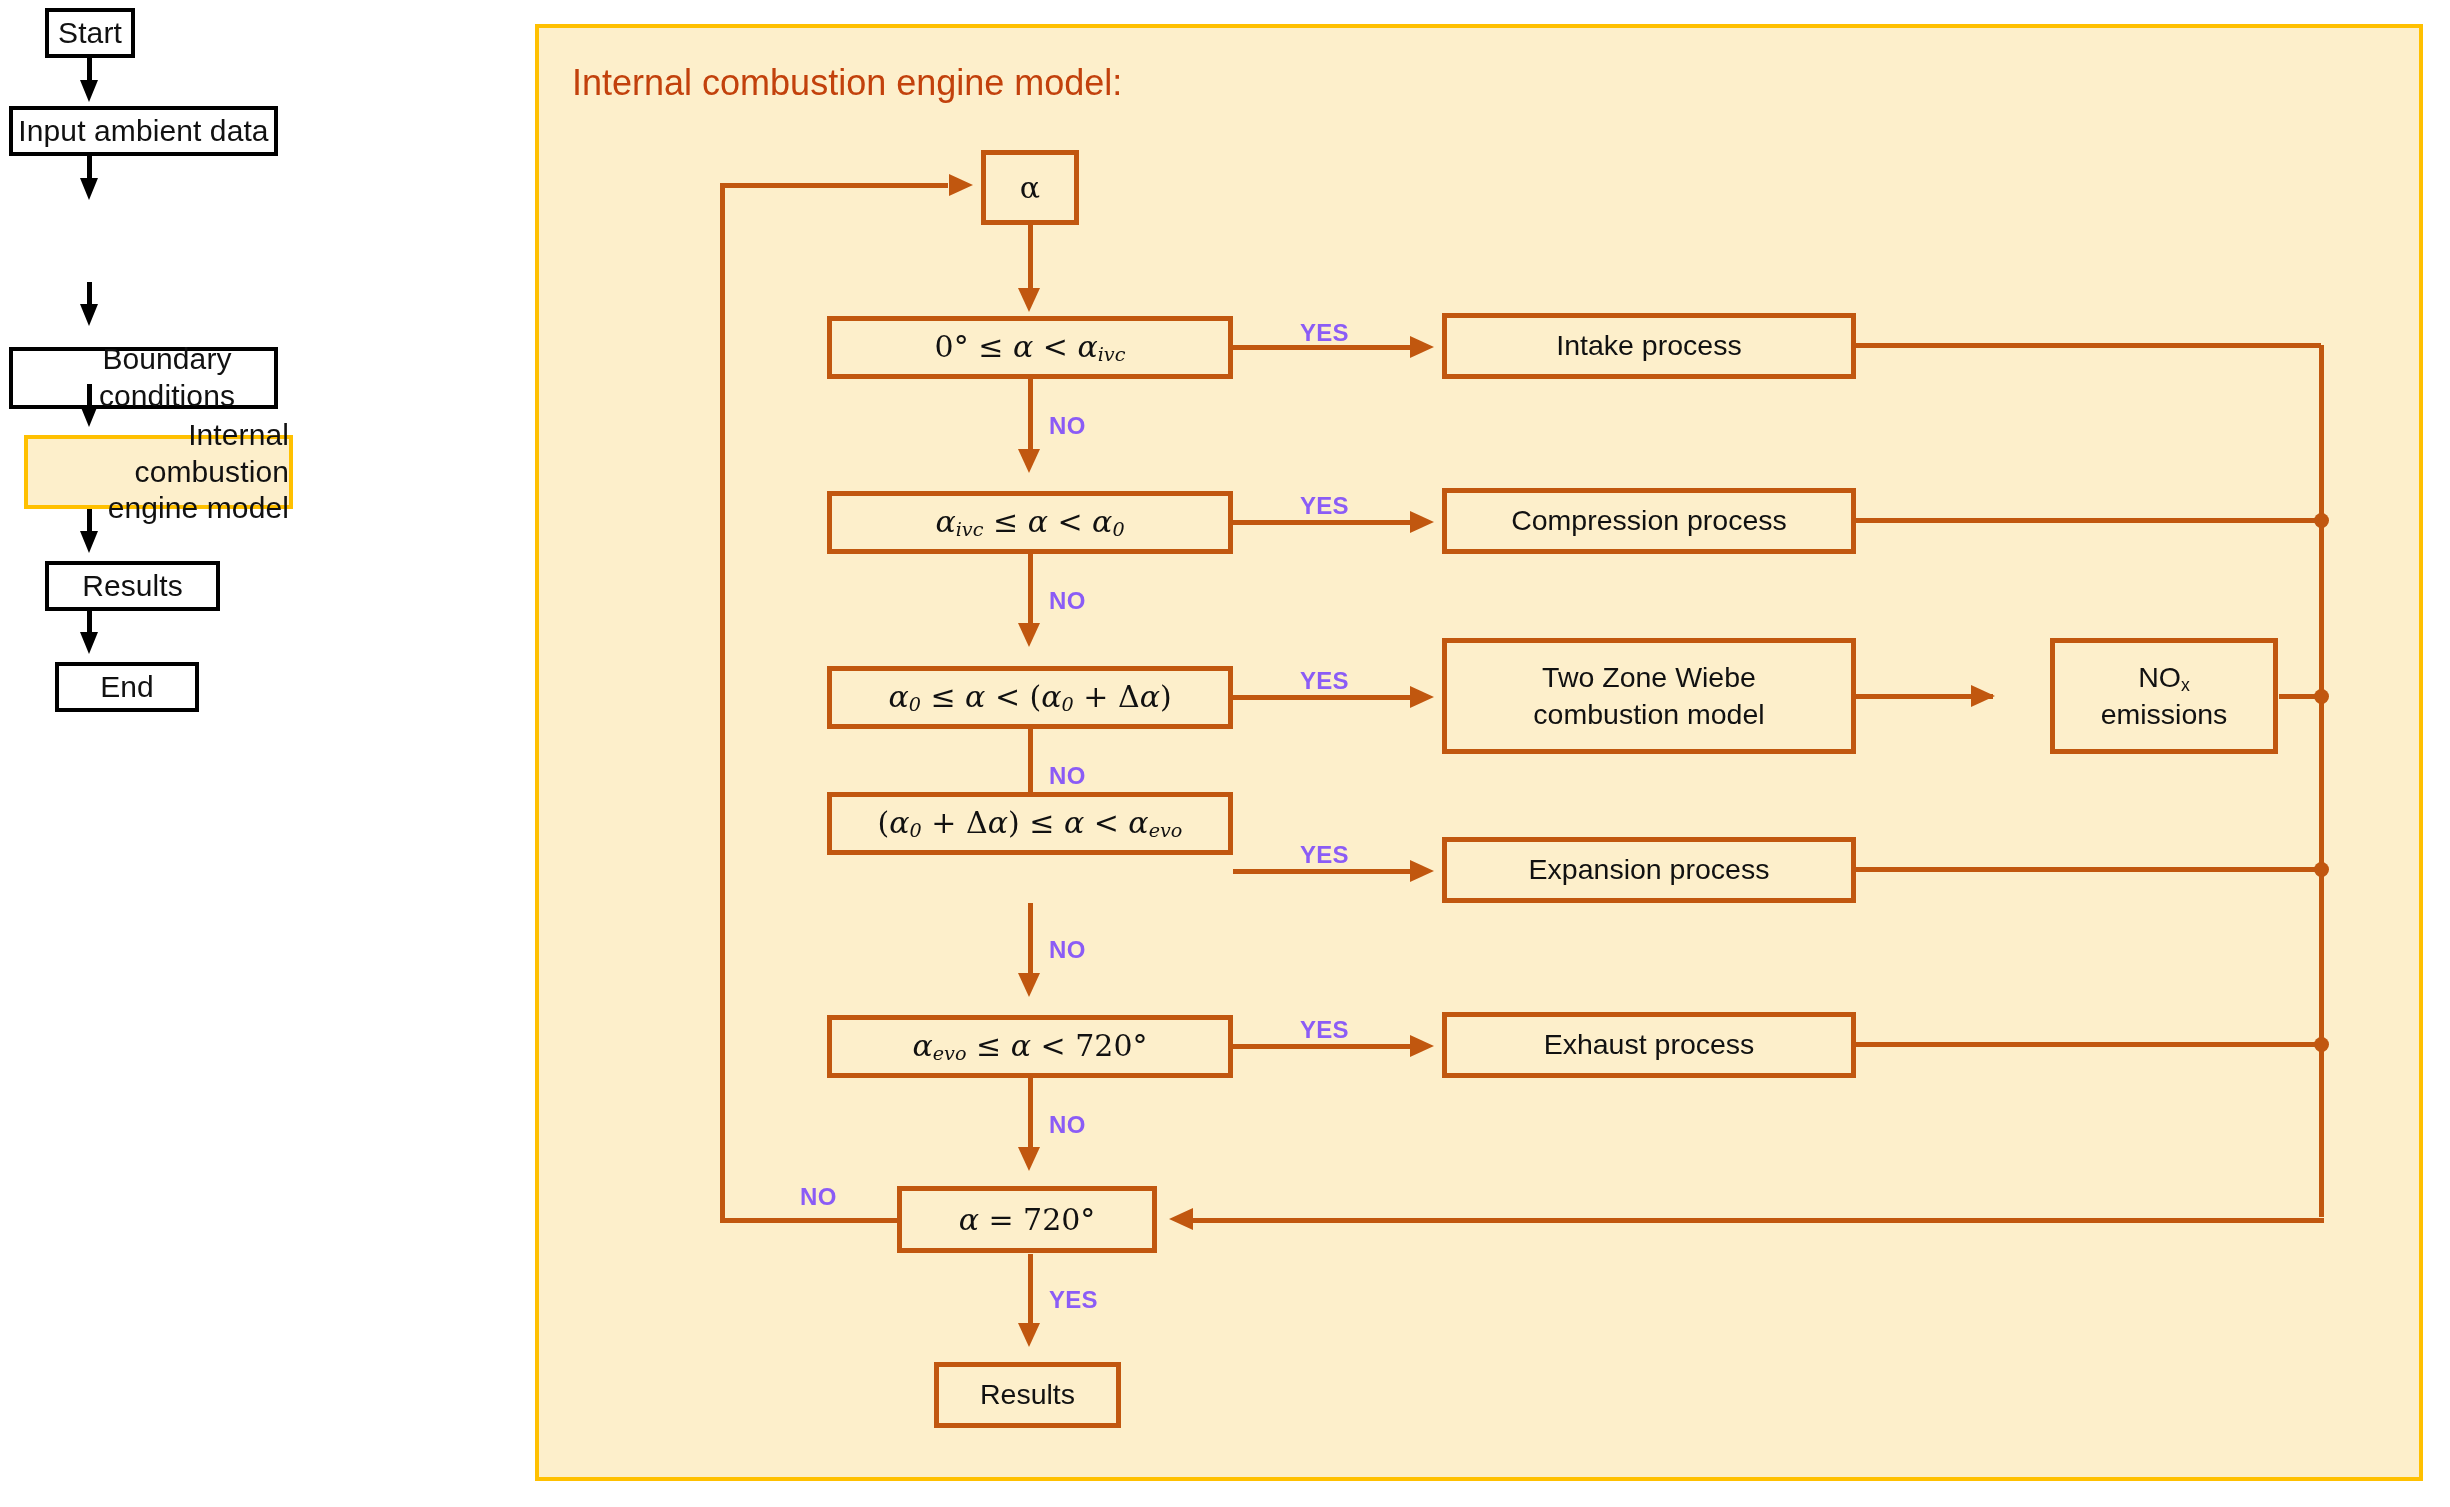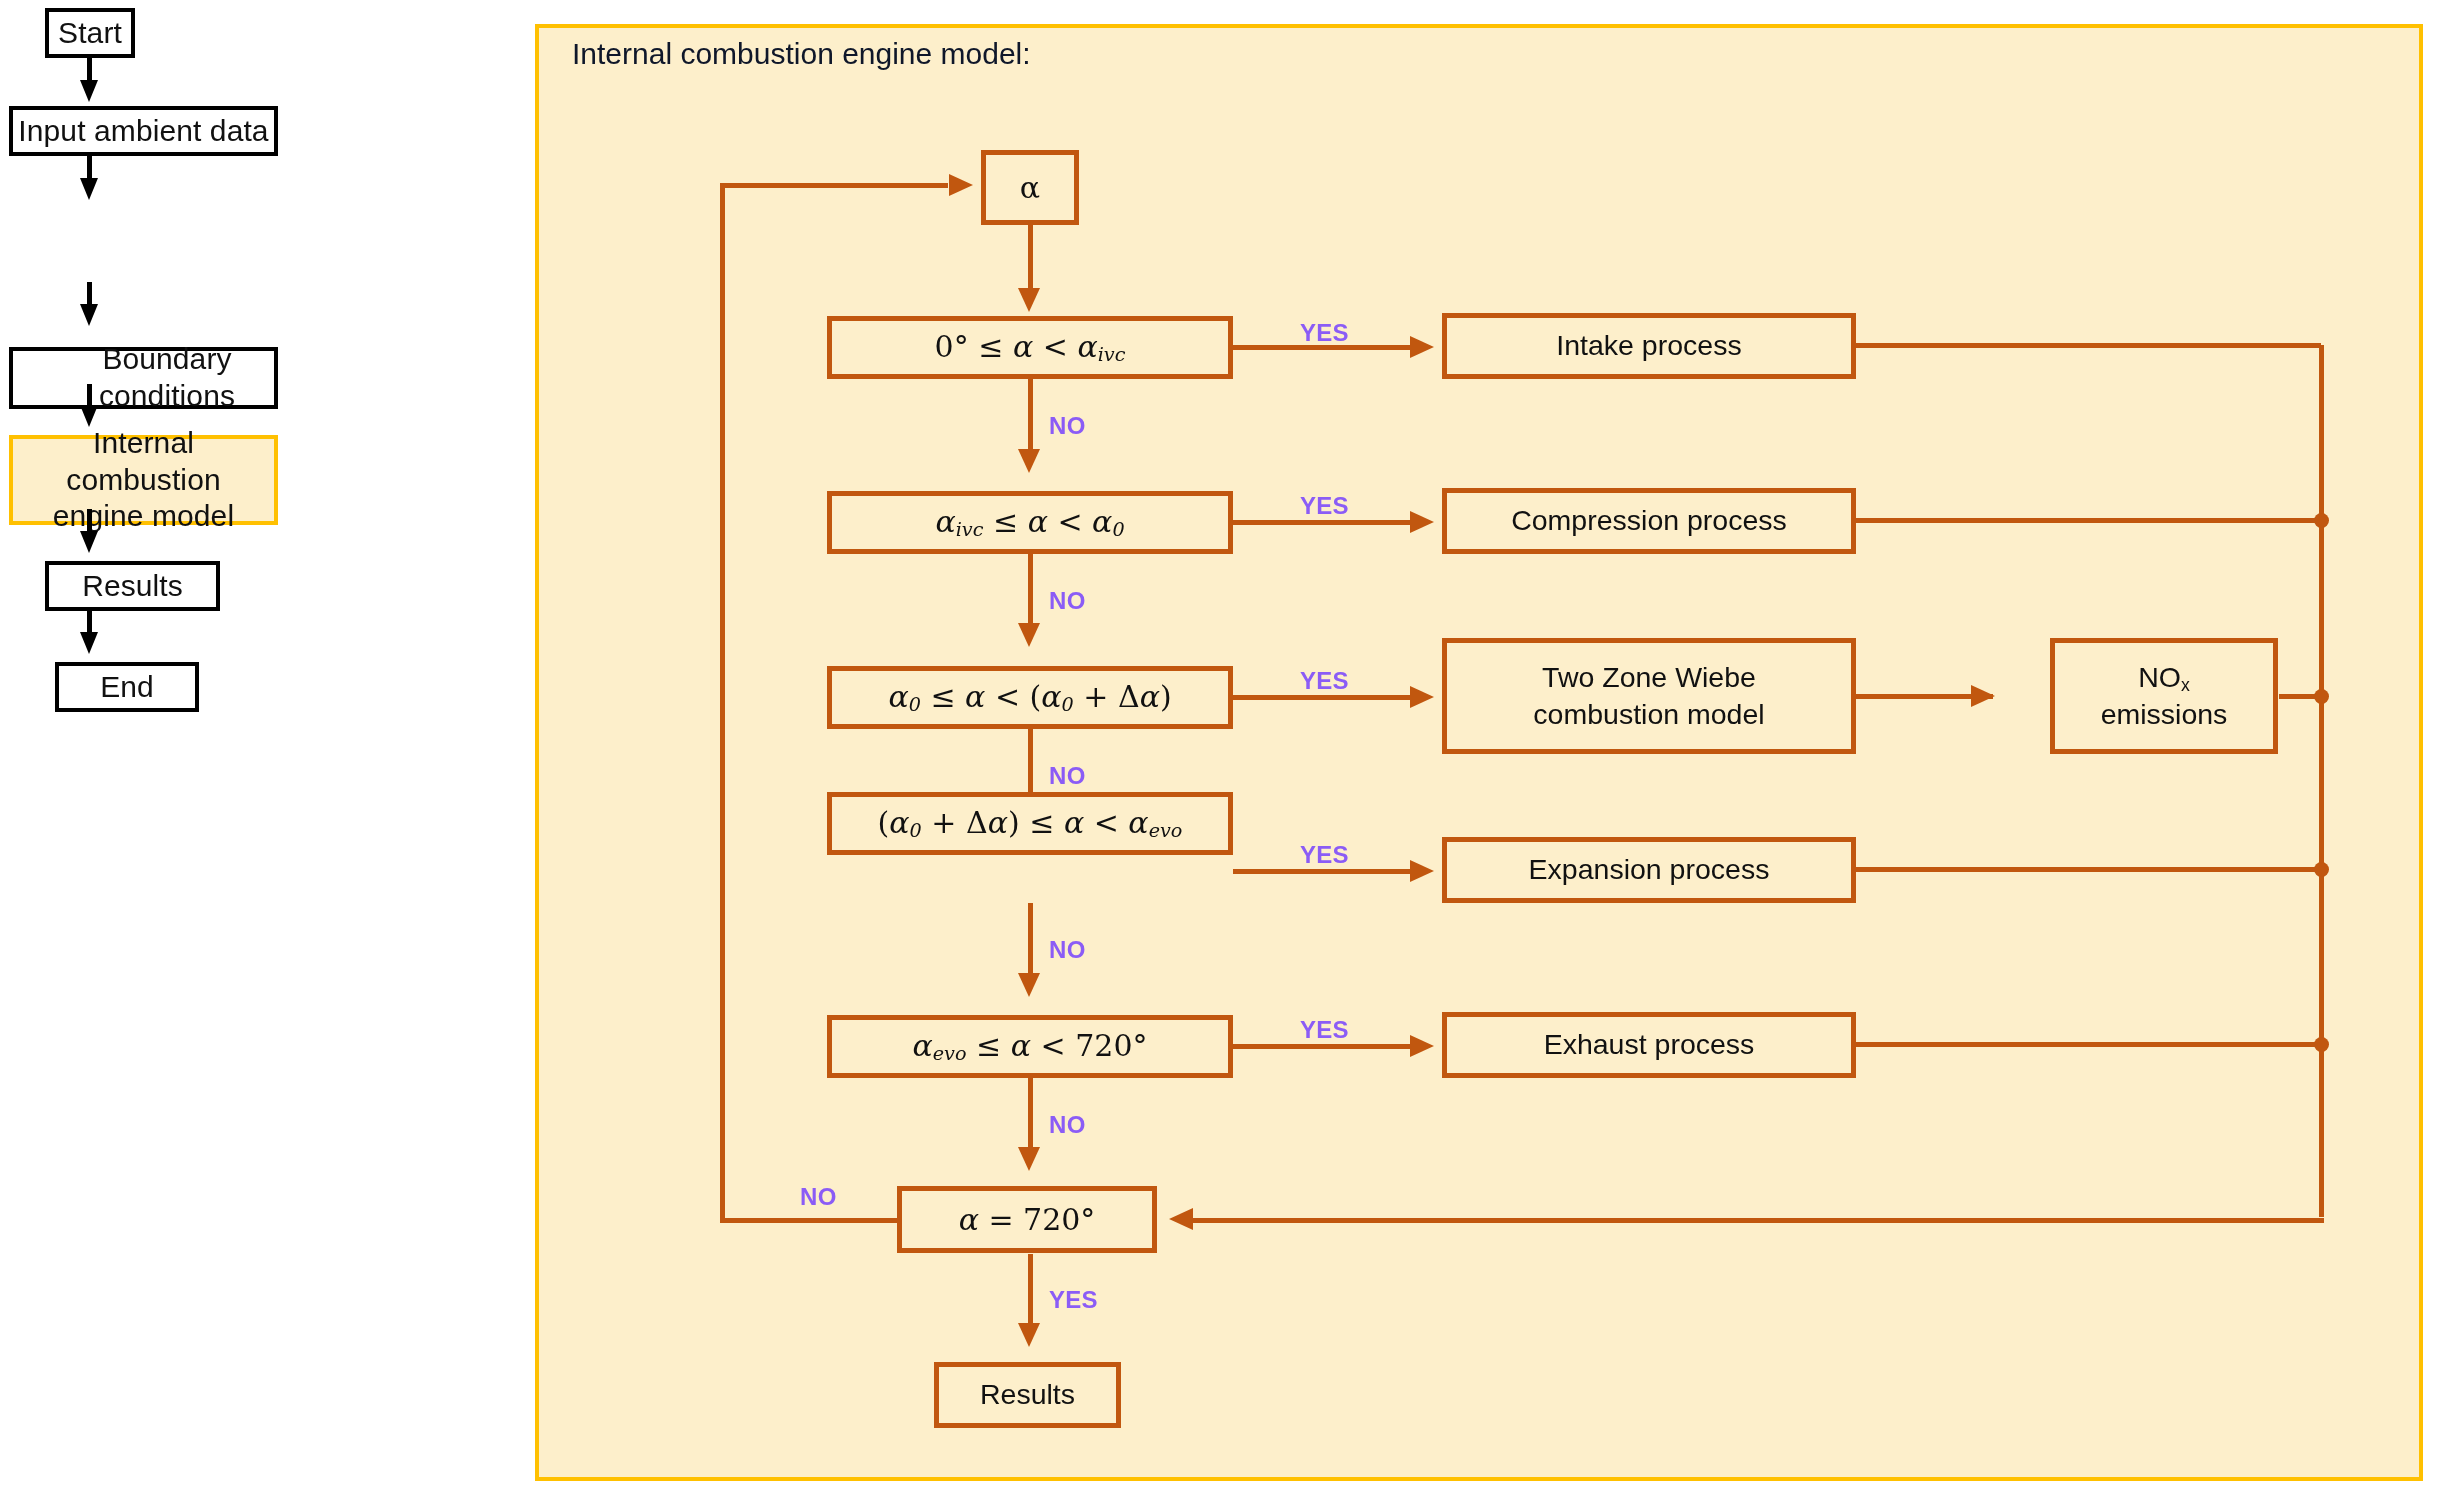--- a/index.html
+++ b/index.html
@@ -48,23 +48,23 @@
     top: 24px;
     width: 1888px;
     height: 1457px;
     box-sizing: border-box;
     border: 4.6px solid #FFC000;
     background: #FDEFCB;
   }
   #panel-title {
     position: absolute;
     left: 572px;
-    top: 37px;
-    font-size: 30px;
-    color: #0f172a;
+    top: 62px;
+    font-size: 36px;
+    color: #c2410c;
     white-space: nowrap;
   }
 
   
   .obox {
     position: absolute;
     box-sizing: border-box;
     border: 5.1px solid #C1570F;
     background: #FDEFCB;
     display: flex;
@@ -163,21 +163,21 @@
 
   <div class="kln" style="left:87px; top:282px; width:5.1px; height:33px;"></div>
   <div class="k-arrow-down" style="left:80px; top:304px;"></div>
 
   <div class="lbox" style="left:9px; top:347px; width:269px; height:62px;padding-left:47px;">
     <span>Boundary conditions</span>
   </div>
   <div class="kln" style="left:87px; top:384px; width:5.1px; height:33px;"></div>
   <div class="k-arrow-down" style="left:80px; top:405px;"></div>
 
-  <div class="lbox highlight" style="left:9px; top:435px; width:269px; height:90px; white-space:pre-line;">
+  <div class="lbox highlight" style="left:24px; top:435px; width:269px; height:74px; white-space:pre-line;text-align:right;">
     <span>Internal combustion
 engine model</span>
   </div>
   <div class="kln" style="left:87px; top:509px; width:5.1px; height:33px;"></div>
   <div class="k-arrow-down" style="left:80px; top:531px;"></div>
 
   <div class="lbox" style="left:45px; top:561px; width:175px; height:50px;">
     <span>Results</span>
   </div>
   <div class="kln" style="left:87px; top:611px; width:5.1px; height:33px;"></div>

